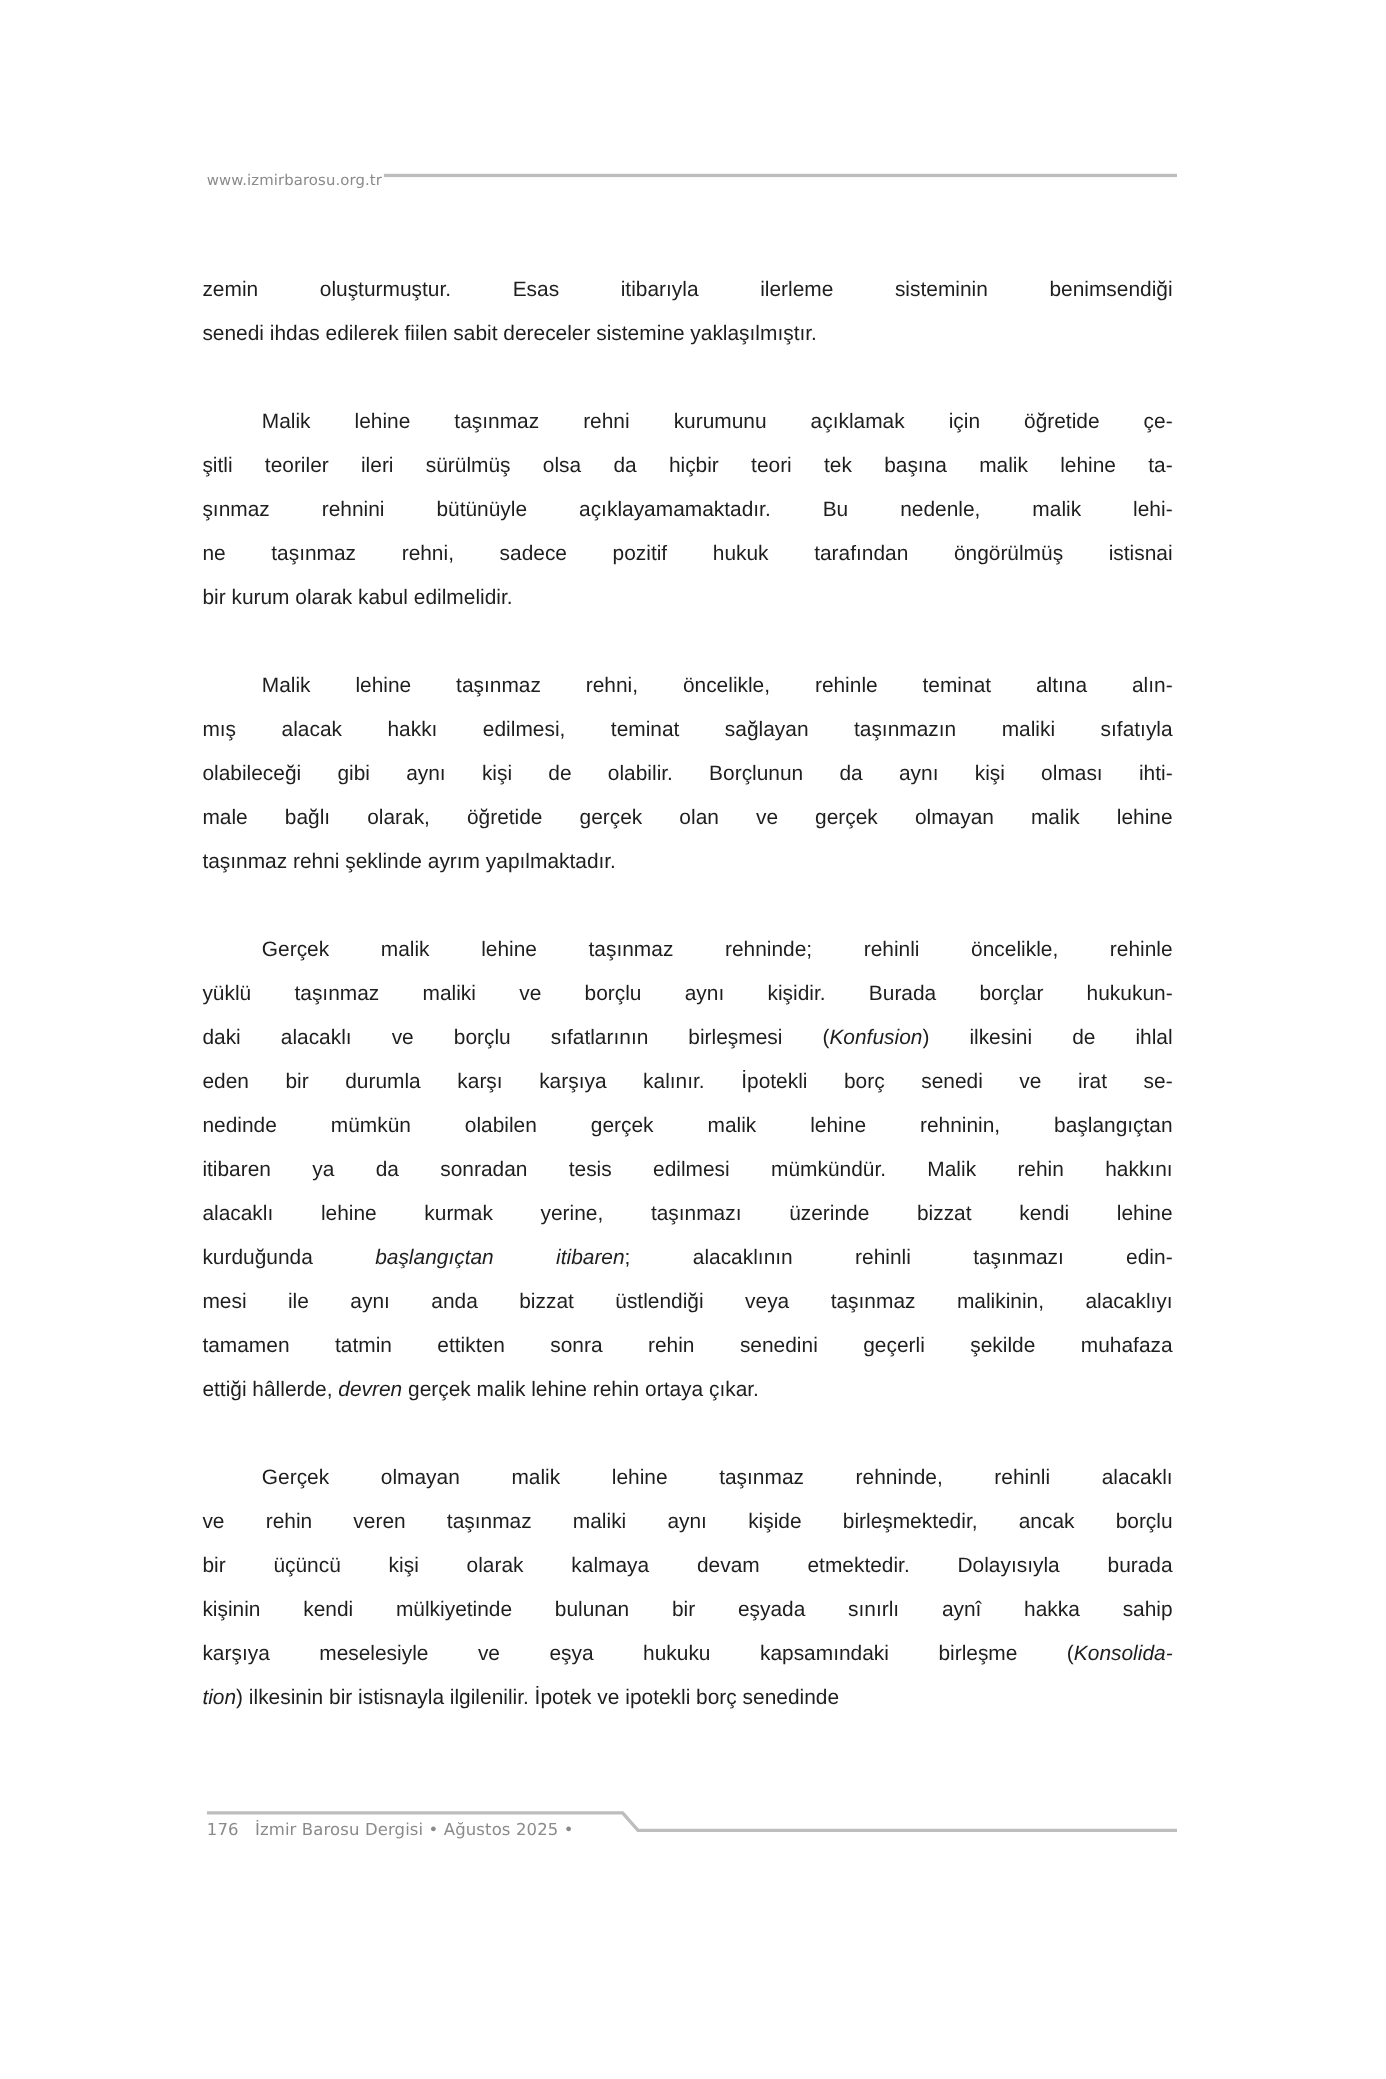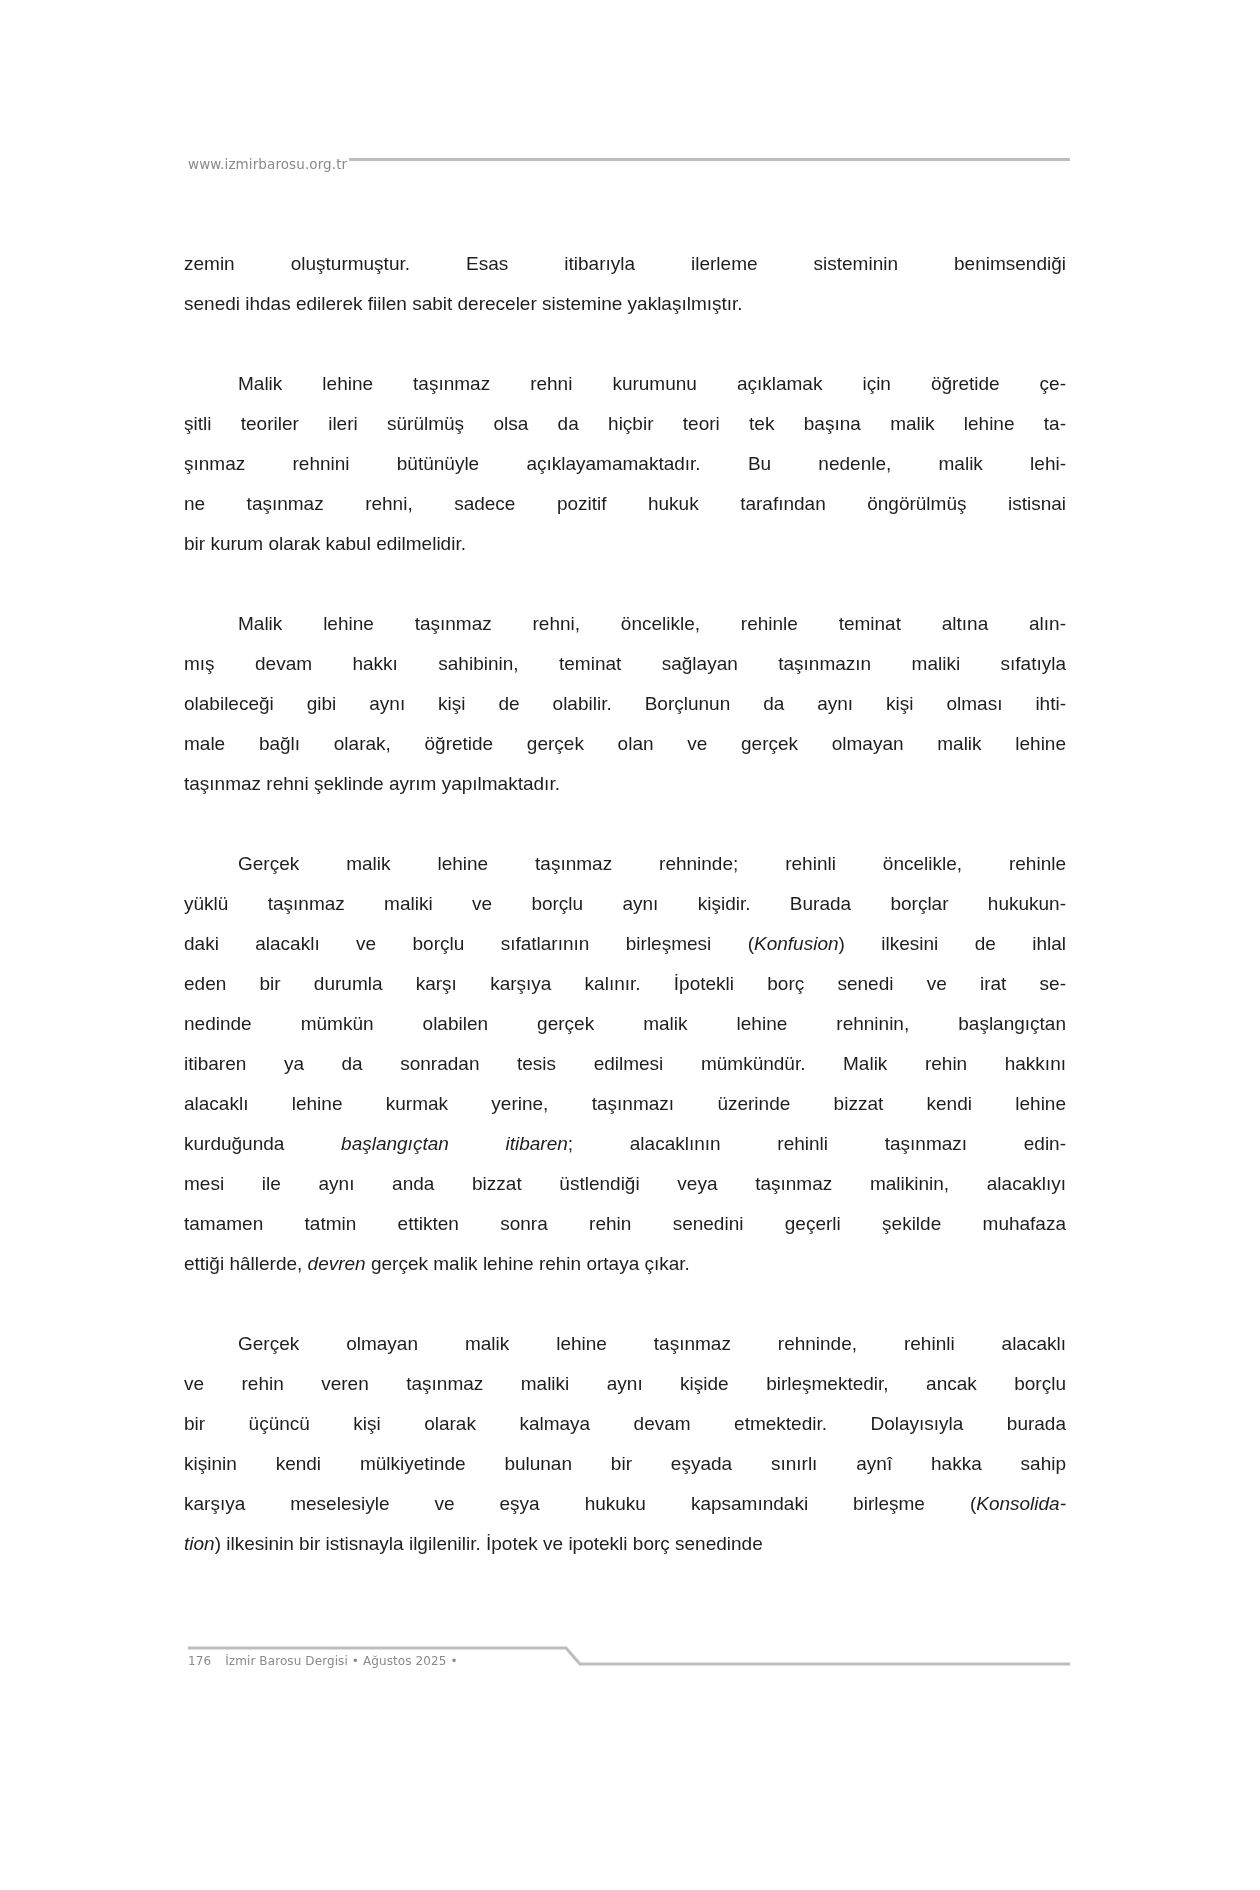--- a/index.html
+++ b/index.html
@@ -83,21 +83,21 @@
     .footer svg {
       position: absolute;
       left: 0;
       top: 0;
     }
     .footer-text {
       position: absolute;
       left: 0;
       top: 14px;
       font-family: "DejaVu Sans", sans-serif;
-      font-size: 12px;
+      font-size: 15px;
       color: #8a8a8a;
       white-space: nowrap;
       letter-spacing: 0.1px;
     }
     .footer-text span { display: inline; }
     .footer-text .pg { margin-right: 10px; }
   </style>
 </head>
 <body>
 
@@ -117,21 +117,21 @@
       <div class="paragraph">
         <span class="line first-indent" style="display: block; width: auto; word-spacing: 6.875px;"><span>Malik lehine taşınmaz rehni kurumunu açıklamak için öğretide çe-</span></span>
         <span class="line" style="display: block; width: auto; word-spacing: 3.58333px;"><span>şitli teoriler ileri sürülmüş olsa da hiçbir teori tek başına malik lehine ta-</span></span>
         <span class="line" style="display: block; width: auto; word-spacing: 8.57143px;"><span>şınmaz rehnini bütünüyle açıklayamamaktadır. Bu nedenle, malik lehi-</span></span>
         <span class="line" style="display: block; width: auto; word-spacing: 7.875px;"><span>ne taşınmaz rehni, sadece pozitif hukuk tarafından öngörülmüş istisnai</span></span>
         <span class="line last" style="display: block; width: auto;"><span>bir kurum olarak kabul edilmelidir.</span></span>
       </div>
       <div class="para-gap"></div>
       <div class="paragraph">
         <span class="line first-indent" style="display: block; width: auto; word-spacing: 7.625px;"><span>Malik lehine taşınmaz rehni, öncelikle, rehinle teminat altına alın-</span></span>
-        <span class="line" style="display: block; width: auto; word-spacing: 6px;"><span>mış devam hakkı sahibinin, teminat sağlayan taşınmazın maliki sıfatıyla</span></span>
+        <span class="line" style="display: block; width: auto; word-spacing: 6px;"><span>mış alacak hakkı edilmesi, teminat sağlayan taşınmazın maliki sıfatıyla</span></span>
         <span class="line" style="display: block; width: auto; word-spacing: 4.90909px;"><span>olabileceği gibi aynı kişi de olabilir. Borçlunun da aynı kişi olması ihti-</span></span>
         <span class="line" style="display: block; width: auto; word-spacing: 5.2px;"><span>male bağlı olarak, öğretide gerçek olan ve gerçek olmayan malik lehine</span></span>
         <span class="line last" style="display: block; width: auto;"><span>taşınmaz rehni şeklinde ayrım yapılmaktadır.</span></span>
       </div>
       <div class="para-gap"></div>
       <div class="paragraph">
         <span class="line first-indent" style="display: block; width: auto; word-spacing: 12.8571px;"><span>Gerçek malik lehine taşınmaz rehninde; rehinli öncelikle, rehinle</span></span>
         <span class="line" style="display: block; width: auto; word-spacing: 7.22222px;"><span>yüklü taşınmaz maliki ve borçlu aynı kişidir. Burada borçlar hukukun-</span></span>
         <span class="line" style="display: block; width: auto; word-spacing: 3px;"><span>daki alacaklı ve borçlu sıfatlarının birleşmesi (</span><em>Konfusion</em><span>) ilkesini de ihlal</span></span>
         <span class="line" style="display: block; width: auto; word-spacing: 7.45455px;"><span>eden bir durumla karşı karşıya kalınır. İpotekli borç senedi ve irat se-</span></span>

